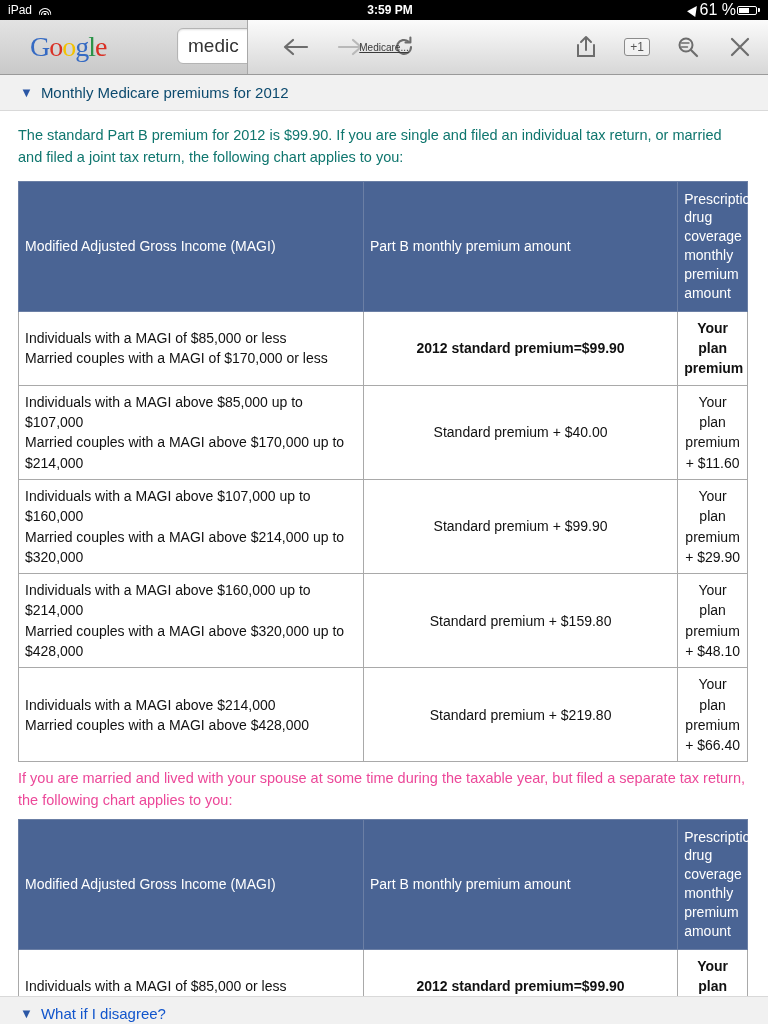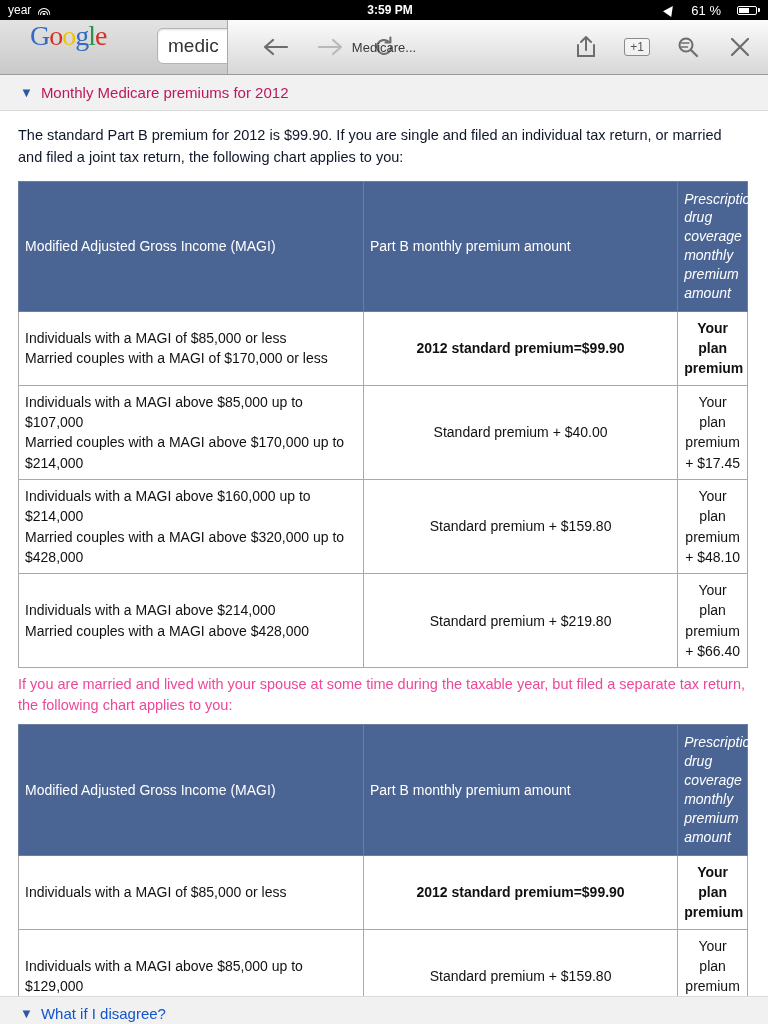--- a/index.html
+++ b/index.html
@@ -31,22 +31,22 @@
     border-radius: 50% 50% 0 0 / 100% 100% 0 0;
   }
   .wifi-icon i:nth-child(1) { width: 13px; height: 7px; }
   .wifi-icon i:nth-child(2) { width: 8px; height: 4.5px; }
   .wifi-icon i:nth-child(3) { width: 3px; height: 2px; border-radius: 50%; border: none; background: #fff; }
   .status-center {
     position: absolute; left: 12px; right: 0; text-align: center;
     font-size: 12px; font-weight: bold;
   }
   .status-right {
-    margin-left: auto; display: flex; align-items: center; gap: 16px;
-    font-size: 13px; position: relative; z-index: 2;
+    margin-left: auto; display: flex; align-items: center; gap: 1px;
+    font-size: 16px; position: relative; z-index: 2;
   }
   .loc-icon { width: 10px; height: 10px; position: relative; display: inline-block; }
   .loc-icon:before {
     content: ""; position: absolute; top: 0; left: 0;
     border-left: 5px solid transparent; border-right: 5px solid transparent;
     border-bottom: 10px solid #fff;
     transform: rotate(35deg);
   }
   .batt {
     display: inline-flex; align-items: center;
@@ -61,24 +61,25 @@
   
   .chrome {
     height: 55px;
     background: linear-gradient(#fbfbfb, #d7d7d7);
     border-bottom: 1px solid #9a9a9a;
     display: flex;
     align-items: center;
     position: relative;
   }
   .google-zone {
-    width: 228px;
+    width: 248px;
     height: 100%;
     background: linear-gradient(#e3e3e3, #c9c9c9);
     display: flex;
+    align-items: center;
     border-right: 1px solid #a8a8a8;
     position: relative;
     overflow: hidden;
   }
   .google-logo {
     font-family: "Liberation Serif", serif;
     font-size: 28px;
     letter-spacing: -1px;
     margin-left: 30px;
     white-space: nowrap;
@@ -101,21 +102,21 @@
     overflow: hidden;
     white-space: nowrap;
     box-shadow: inset 0 1px 2px rgba(0,0,0,.12);
   }
   .nav-btns { display: flex; align-items: center; margin-left: 34px; gap: 26px; }
   .nav-btn { width: 28px; height: 28px; color: #6d6d6d; display: flex; align-items: center; justify-content: center; }
   .nav-btn.disabled { color: #b9b9b9; }
   .nav-btn svg { display: block; }
   .page-title {
     position: absolute; left: 0; right: 0; text-align: center;
-    font-size: 13px; color: #3a3a3a; pointer-events: none;
+    font-size: 10px; color: #3a3a3a; pointer-events: none; text-decoration: underline;
   }
   .right-btns { margin-left: auto; display: flex; align-items: center; gap: 24px; padding-right: 14px; }
   .plus-one {
     border: 1px solid #8b8b8b; border-radius: 3px;
     padding: 1px 5px; font-size: 12px; color: #555; background: rgba(255,255,255,.45);
   }
 
   
   .page {
     height: 949px;
@@ -124,26 +125,26 @@
     position: relative;
   }
   .section-header {
     background: #f1f1f1;
     border-bottom: 1px solid #d9d9d9;
     padding: 9px 12px 9px 20px;
     display: flex; align-items: center; gap: 8px;
   }
   .caret { color: #2b57a5; font-size: 13px; line-height: 1; }
   .section-header .link {
-    color: #be185d; font-size: 15px;
+    color: #0c4a6e; font-size: 15px;
   }
   .content { padding: 0 18px; }
   .para {
     font-size: 14.5px;
-    color: #0f172a;
+    color: #0f766e;
     line-height: 1.5;
     margin: 14px 16px 12px 0;
   }
   table.premiums {
     width: 730px;
     border-collapse: collapse;
     table-layout: fixed;
     margin-bottom: 4px;
   }
   table.premiums th {
@@ -152,21 +153,21 @@
     font-weight: normal;
     font-size: 14px;
     text-align: left;
     vertical-align: middle;
     padding: 8px 6px;
     border: 1px solid #6b7fa5;
     line-height: 1.35;
   }
   table.premiums th.hdr-magi { width: 336px; }
   table.premiums th.hdr-partb { width: 306px; }
-  table.premiums th.hdr-rx { width: 68px; vertical-align: top; font-style: italic; }
+  table.premiums th.hdr-rx { width: 68px; vertical-align: top; }
   table.premiums td {
     border: 1px solid #a9a9a9;
     font-size: 14px;
     color: #111;
     padding: 6px 6px;
     line-height: 1.45;
     vertical-align: middle;
   }
   td.c-magi { text-align: left; }
   td.c-partb { text-align: center; }
@@ -186,21 +187,21 @@
     display: flex; align-items: center; gap: 8px;
     overflow: hidden;
   }
   .bottom-strip .link { color: #1155cc; font-size: 15px; }
 </style>
 </head>
 <body>
 
 <div class="status-bar">
   <div class="status-left">
-    <span class="status-device">year</span>
+    <span class="status-device">iPad</span>
     <span class="wifi-icon">
         <i></i>
         <i></i>
         <i></i>
       </span>
   </div>
   <div class="status-center">3:59 PM</div>
   <div class="status-right">
     <span class="loc-icon"></span>
     <span>61 %</span>
@@ -285,21 +286,26 @@
       </thead>
       <tbody>
         <tr>
           <td class="c-magi">Individuals with a MAGI of $85,000 or less<br>Married couples with a MAGI of $170,000 or less</td>
           <td class="c-partb bold">2012 standard premium=$99.90</td>
           <td class="c-rx bold">Your plan premium</td>
         </tr>
         <tr>
           <td class="c-magi">Individuals with a MAGI above $85,000 up to $107,000<br>Married couples with a MAGI above $170,000 up to $214,000</td>
           <td class="c-partb">Standard premium + $40.00</td>
-          <td class="c-rx">Your plan premium + $17.45</td>
+          <td class="c-rx">Your plan premium + $11.60</td>
+        </tr>
+        <tr>
+          <td class="c-magi">Individuals with a MAGI above $107,000 up to $160,000<br>Married couples with a MAGI above $214,000 up to $320,000</td>
+          <td class="c-partb">Standard premium + $99.90</td>
+          <td class="c-rx">Your plan premium + $29.90</td>
         </tr>
         <tr>
           <td class="c-magi">Individuals with a MAGI above $160,000 up to $214,000<br>Married couples with a MAGI above $320,000 up to $428,000</td>
           <td class="c-partb">Standard premium + $159.80</td>
           <td class="c-rx">Your plan premium + $48.10</td>
         </tr>
         <tr>
           <td class="c-magi">Individuals with a MAGI above $214,000<br>Married couples with a MAGI above $428,000</td>
           <td class="c-partb">Standard premium + $219.80</td>
           <td class="c-rx">Your plan premium + $66.40</td>

